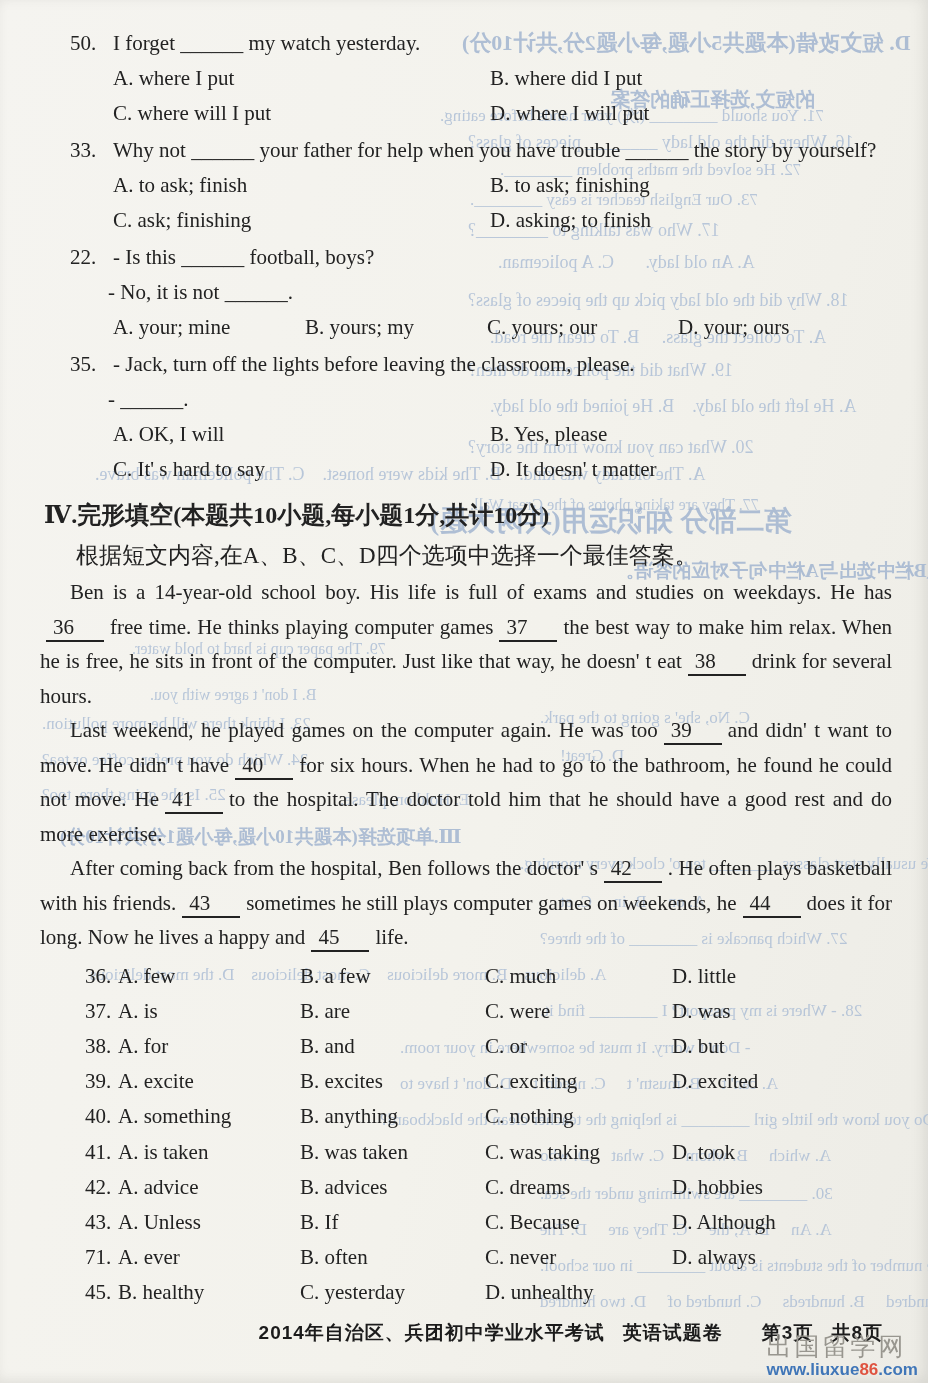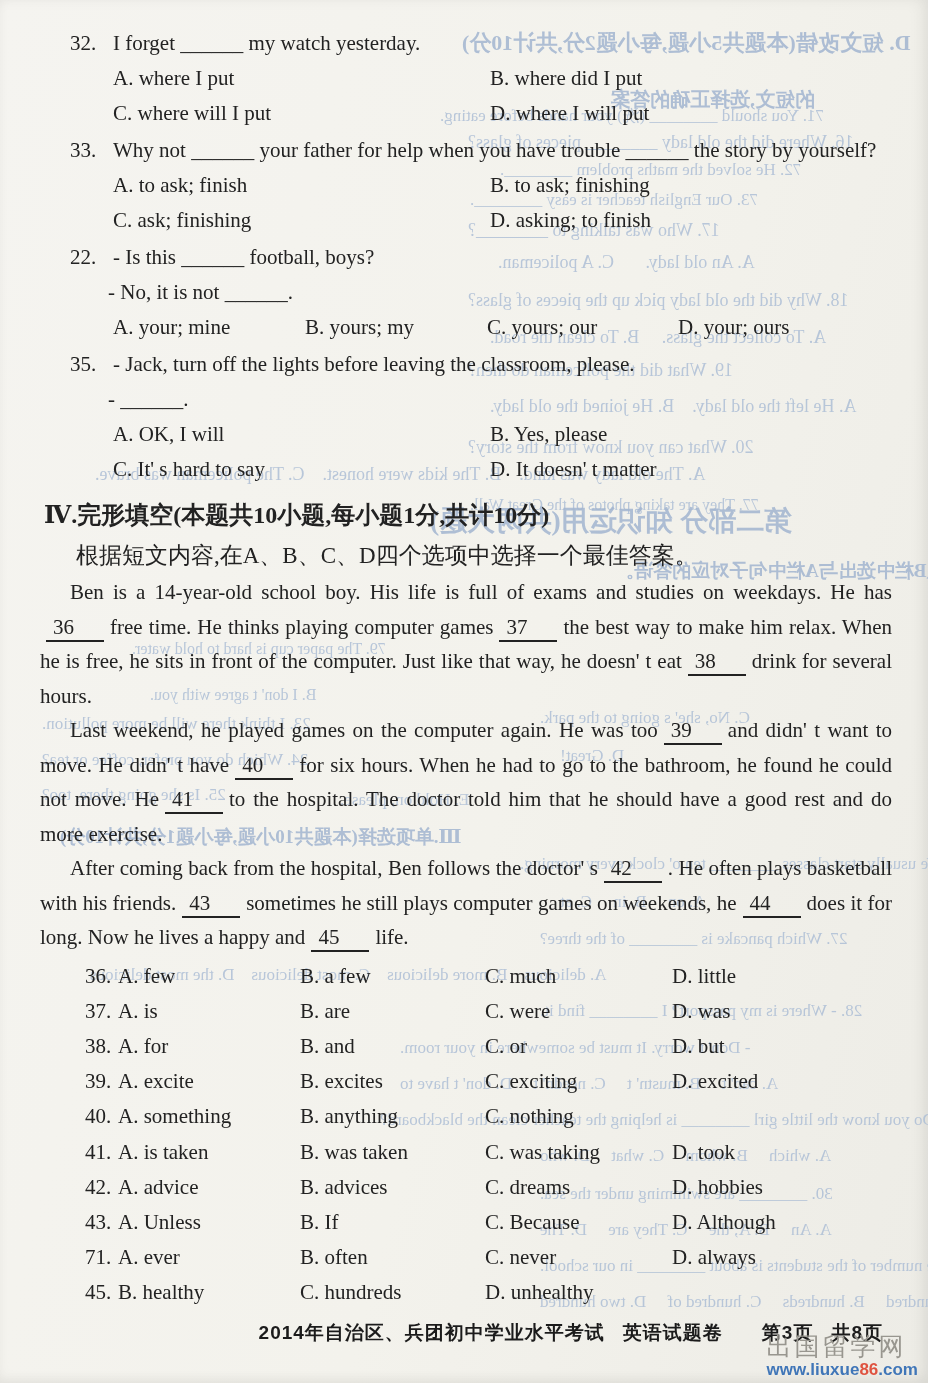--- a/index.html
+++ b/index.html
@@ -87,21 +87,21 @@
     <span style="left:540px;top:1146px;font-size:17px">A. which     B. whom     C. what     D. who</span>
     <span style="left:540px;top:1184px;font-size:17px">30. ________ are swimming under the sea.</span>
     <span style="left:540px;top:1220px;font-size:17px">A. An     B. A; the     C. They are     D. The</span>
     <span style="left:540px;top:1256px;font-size:17px">31. The number of the students is about ________ in our school.</span>
     <span style="left:540px;top:1292px;font-size:17px">A. hundred     B. hundreds     C. hundred of     D. two hundred</span>
   </div>
 
   <div class="content">
 
     <div class="qblock">
-      <div class="stem"><span class="qnum">32.</span><span>I forget ______ my watch yesterday.</span></div>
+      <div class="stem"><span class="qnum">50.</span><span>I forget ______ my watch yesterday.</span></div>
       <div class="opts2">
         <span>A. where I put</span>
         <span>B. where did I put</span>
         <span>C. where will I put</span>
         <span>D. where I will put</span>
       </div>
     </div>
 
     <div class="qblock">
       <div class="stem"><span class="qnum">33.</span><span>Why not ______ your father for help when you have trouble ______ the story by yourself?</span></div>
@@ -203,21 +203,21 @@
       <div class="row45">
         <span>71.</span>
         <span>A. ever</span>
         <span>B. often</span>
         <span>C. never</span>
         <span>D. always</span>
       </div>
       <div class="row45">
         <span>45.</span>
         <span>B. healthy</span>
-        <span>C. hundreds</span>
+        <span>C. yesterday</span>
         <span>D. unhealthy</span>
       </div>
     </div>
 
     <div class="footer">
       <span>2014年自治区、兵团初中学业水平考试</span><span>英语试题卷</span><span style="margin-left:30px">第3页</span><span>共8页</span>
     </div>
   </div>
 
   <div class="watermark">

